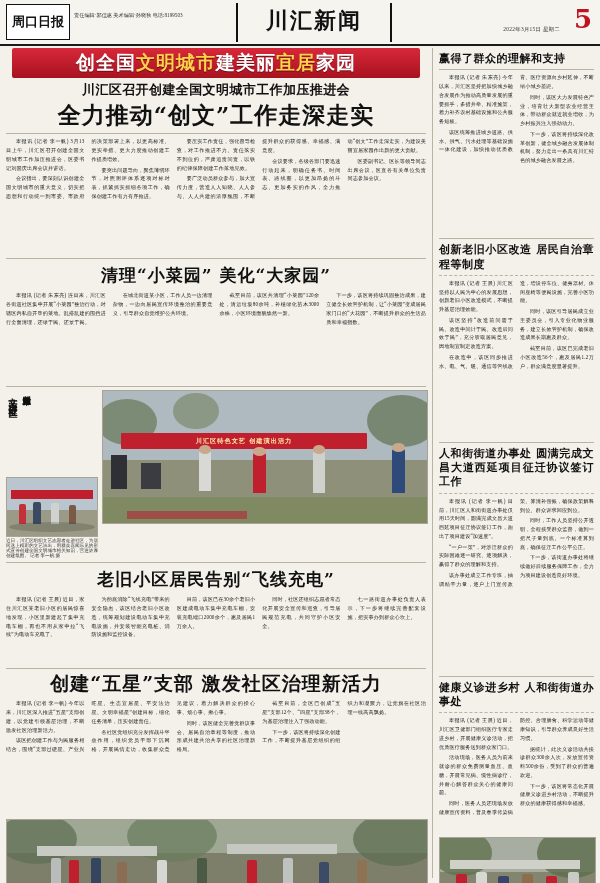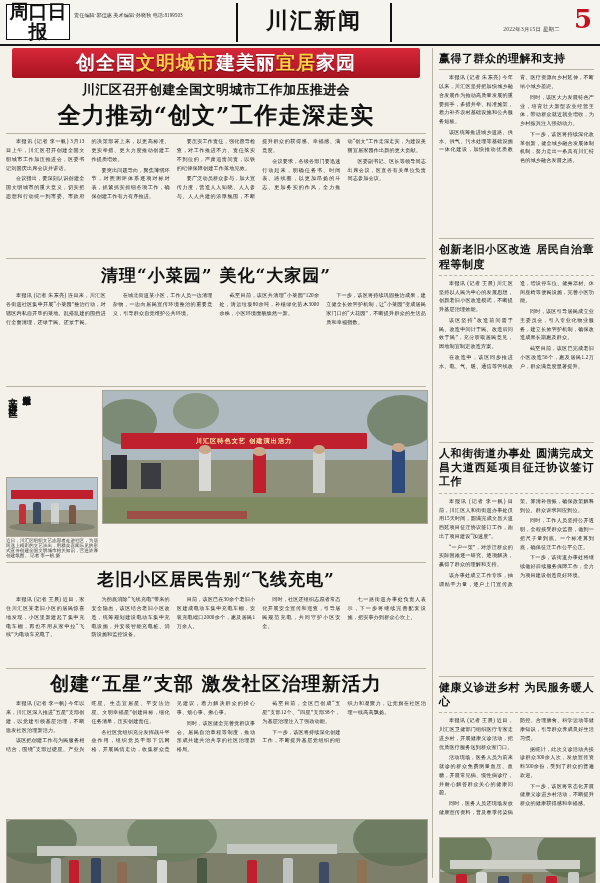--- a/index.html
+++ b/index.html
@@ -19,21 +19,21 @@
   .masthead{
     position:absolute;left:0;top:0;width:600px;height:44px;
     border-bottom:2px solid #1a1a1a;
     background:#f6f4ee;
   }
   .logo-box{
     position:absolute;left:6px;top:4px;width:62px;height:34px;
     border:1.5px solid #111;
     display:flex;align-items:center;justify-content:center;
     font-family:"DejaVu Serif", serif;
-    font-weight:bold;font-size:19px;letter-spacing:0px;line-height:1.05;
+    font-weight:bold;font-size:13px;letter-spacing:0px;line-height:1.05;
     text-align:center;color:#111;
     background:#fff;
   }
   .imprint{
     position:absolute;left:74px;top:12px;
     font-size:5.2px;line-height:1.5;color:#333;width:140px;
   }
   .head-title{
     position:absolute;left:236px;top:3px;width:140px;height:36px;
     text-align:center;
@@ -315,21 +315,21 @@
     <div class="cols c2" style="height:176px;overflow:hidden;">
       <p>本报讯 (记者 李一帆) 日前，川汇区人和街街道办事处仅用15天时间，圆满完成文昌大道西延项目征迁协议签订工作，跑出了项目建设“加速度”。</p>
       <p>“一户一策”，对涉迁群众的实际困难逐一研究、逐项解决，赢得了群众的理解和支持。</p>
       <p>该办事处成立工作专班，抽调精干力量，逐户上门宣传政策、算清补偿账，确保政策解释到位、群众诉求回应到位。</p>
       <p>同时，工作人员坚持公开透明，全程接受群众监督，做到一把尺子量到底、一个标准算到底，确保征迁工作公平公正。</p>
       <p>下一步，该街道办事处将继续做好后续服务保障工作，全力为项目建设创造良好环境。</p>
     </div>
 
     <div class="rule"></div>
 
-    <div class="rh-title">健康义诊进乡村 为民服务暖人心</div>
+    <div class="rh-title">健康义诊进乡村 人和街街道办事处</div>
     <div class="rule-d"></div>
     <div class="cols c2" style="height:118px;overflow:hidden;">
       <p>本报讯 (记者 王晨) 近日，川汇区卫健部门组织医疗专家走进乡村，开展健康义诊活动，把优质医疗服务送到群众家门口。</p>
       <p>活动现场，医务人员为前来就诊的群众免费测量血压、血糖，开展常见病、慢性病诊疗，并耐心解答群众关心的健康问题。</p>
       <p>同时，医务人员还现场发放健康宣传资料，普及春季传染病防控、合理膳食、科学运动等健康知识，引导群众养成良好生活习惯。</p>
       <p>据统计，此次义诊活动共接诊群众300余人次，发放宣传资料500余份，受到了群众的普遍欢迎。</p>
       <p>下一步，该区将常态化开展健康义诊进乡村活动，不断提升群众的健康获得感和幸福感。</p>
     </div>
 
     <div class="photo" style="width:100%;height:96px;margin-top:3px;">

